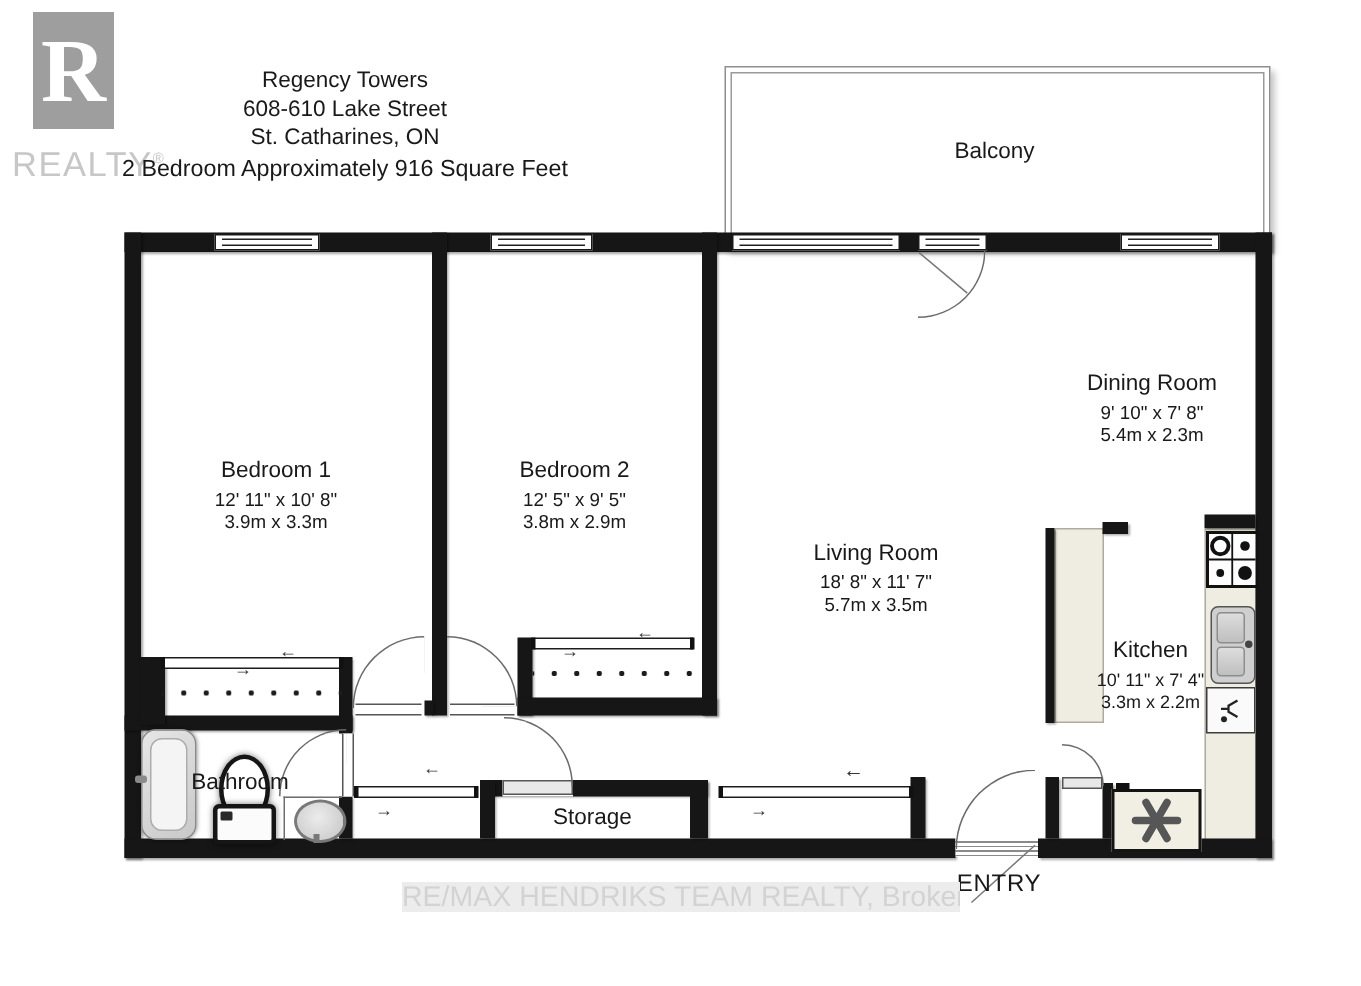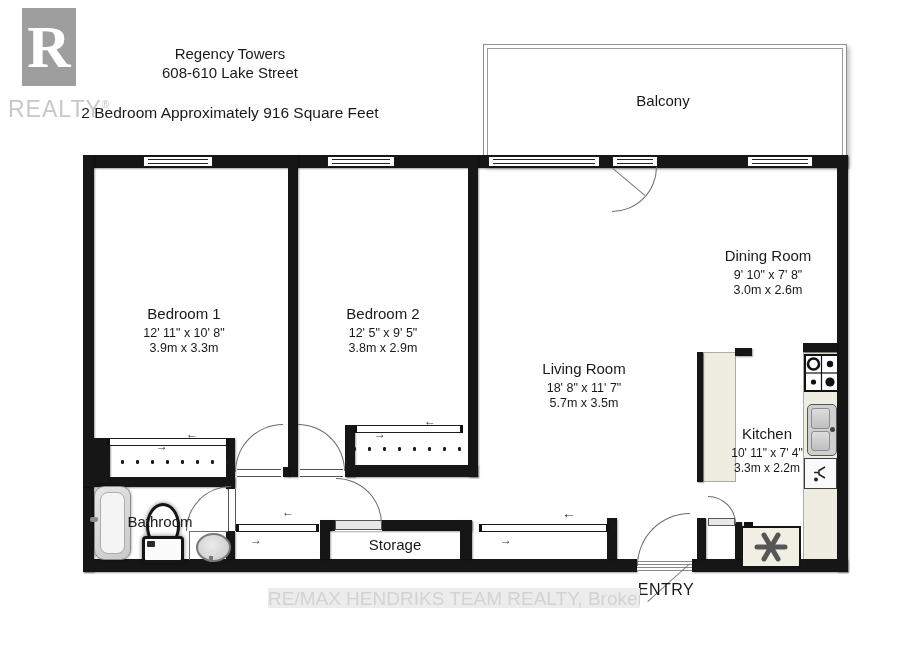--- a/index.html
+++ b/index.html
@@ -68,20 +68,21 @@
 <div id="page">
 
   <div class="logo" style="left:22px;top:8px;width:54px;height:78px;">
     <span class="logo-r">R</span>
   </div>
   <div class="logo-word" style="left:8px;top:96px;"><span>REALTY</span><sup>®</sup></div>
 
   <div class="hdr" style="left:60px;top:44px;width:340px;">
     <div>Regency Towers</div>
     <div>608-610 Lake Street</div>
+    <div>St. Catharines, ON</div>
   </div>
   <div class="hdr" style="left:60px;top:103px;width:340px;font-size:15.5px;">2 Bedroom Approximately 916 Square Feet</div>
 
   <div class="balcony" style="left:483px;top:44px;width:362px;height:120px;"></div>
   <div class="label" style="left:613px;top:93px;width:100px;">
     <div class="room-name">Balcony</div>
   </div>
 
   <div class="wall" style="left:83px;top:155px;width:765px;height:13px;"></div>
   <div class="wall" style="left:83px;top:155px;width:11px;height:417px;"></div>
@@ -226,21 +227,21 @@
 
   <div class="label" style="left:504px;top:361px;width:160px;">
     <div class="room-name">Living Room</div>
     <div class="room-dim">18' 8" x 11' 7"</div>
     <div class="room-dim2">5.7m x 3.5m</div>
   </div>
 
   <div class="label" style="left:698px;top:248px;width:140px;">
     <div class="room-name">Dining Room</div>
     <div class="room-dim">9' 10" x 7' 8"</div>
-    <div class="room-dim2">3.0m x 2.6m</div>
+    <div class="room-dim2">5.4m x 2.3m</div>
   </div>
 
   <div class="label" style="left:697px;top:426px;width:140px;">
     <div class="room-name">Kitchen</div>
     <div class="room-dim" style="font-size:12px;">10' 11" x 7' 4"</div>
     <div class="room-dim2" style="font-size:12px;">3.3m x 2.2m</div>
   </div>
 
   <div class="label" style="left:110px;top:514px;width:100px;">
     <div class="room-name">Bathroom</div>

